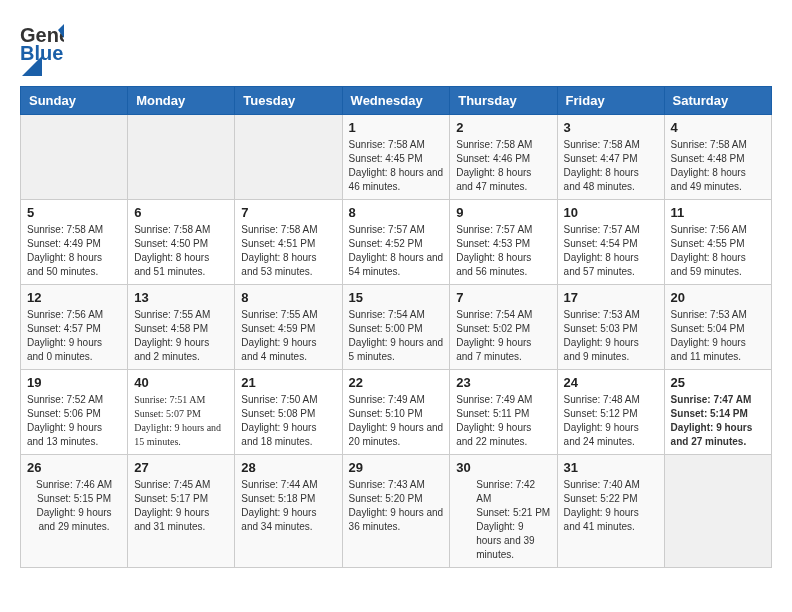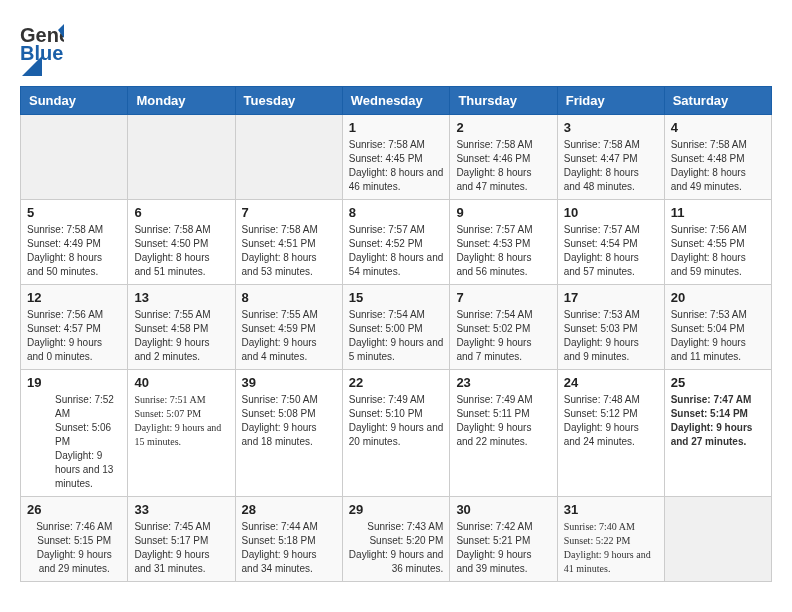--- a/index.html
+++ b/index.html
@@ -233,32 +233,32 @@
         <td>
           <span class="day-num">20</span>
           <div class="day-info" style="white-space: pre-line;">Sunrise: 7:53 AM
 Sunset: 5:04 PM
 Daylight: 9 hours and 11 minutes.</div>
         </td>
       </tr>
       <tr>
         <td>
           <span class="day-num">19</span>
-          <div class="day-info" style="white-space: pre-line; margin-left: 28px;">Sunrise: 7:52 AM
+          <div class="day-info" style="white-space: pre-line;">Sunrise: 7:52 AM
 Sunset: 5:06 PM
 Daylight: 9 hours and 13 minutes.</div>
         </td>
         <td>
           <span class="day-num">40</span>
           <div class="day-info" style="white-space: pre-line; font-family: Liberation Serif, serif;">Sunrise: 7:51 AM
 Sunset: 5:07 PM
 Daylight: 9 hours and 15 minutes.</div>
         </td>
         <td>
-          <span class="day-num">39</span>
+          <span class="day-num">21</span>
           <div class="day-info" style="white-space: pre-line;">Sunrise: 7:50 AM
 Sunset: 5:08 PM
 Daylight: 9 hours and 18 minutes.</div>
         </td>
         <td>
           <span class="day-num">22</span>
           <div class="day-info" style="white-space: pre-line;">Sunrise: 7:49 AM
 Sunset: 5:10 PM
 Daylight: 9 hours and 20 minutes.</div>
         </td>
@@ -282,45 +282,45 @@
         </td>
       </tr>
       <tr>
         <td>
           <span class="day-num">26</span>
           <div class="day-info" style="white-space: pre-line; text-align: center;">Sunrise: 7:46 AM
 Sunset: 5:15 PM
 Daylight: 9 hours and 29 minutes.</div>
         </td>
         <td>
-          <span class="day-num">33</span>
+          <span class="day-num">27</span>
           <div class="day-info" style="white-space: pre-line;">Sunrise: 7:45 AM
 Sunset: 5:17 PM
 Daylight: 9 hours and 31 minutes.</div>
         </td>
         <td>
           <span class="day-num">28</span>
           <div class="day-info" style="white-space: pre-line;">Sunrise: 7:44 AM
 Sunset: 5:18 PM
 Daylight: 9 hours and 34 minutes.</div>
         </td>
         <td>
           <span class="day-num">29</span>
-          <div class="day-info" style="white-space: pre-line; text-align: right;">Sunrise: 7:43 AM
+          <div class="day-info" style="white-space: pre-line;">Sunrise: 7:43 AM
 Sunset: 5:20 PM
 Daylight: 9 hours and 36 minutes.</div>
         </td>
         <td>
           <span class="day-num">30</span>
-          <div class="day-info" style="white-space: pre-line;">Sunrise: 7:42 AM
+          <div class="day-info" style="white-space: pre-line; margin-left: 20px;">Sunrise: 7:42 AM
 Sunset: 5:21 PM
 Daylight: 9 hours and 39 minutes.</div>
         </td>
         <td>
           <span class="day-num">31</span>
-          <div class="day-info" style="white-space: pre-line; font-family: Liberation Serif, serif;">Sunrise: 7:40 AM
+          <div class="day-info" style="white-space: pre-line;">Sunrise: 7:40 AM
 Sunset: 5:22 PM
 Daylight: 9 hours and 41 minutes.</div>
         </td>
         <td class="empty"></td>
       </tr>
     </tbody>
 </table>
 
 </body></html>

